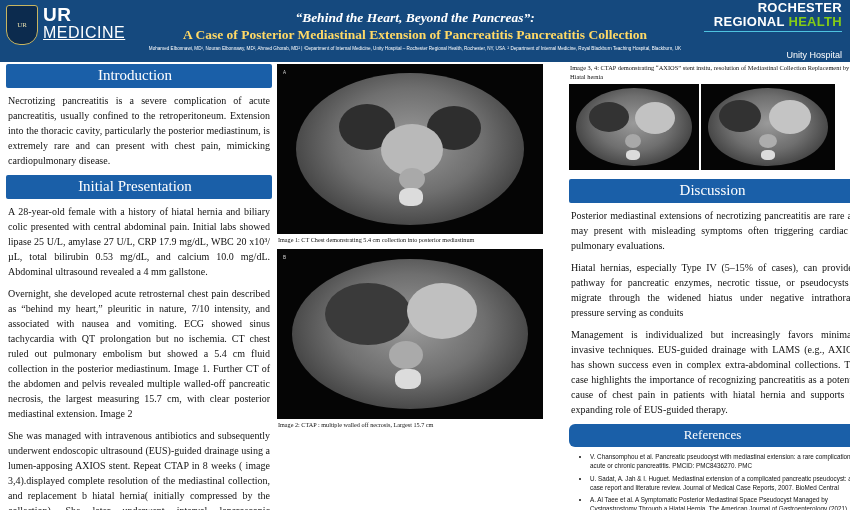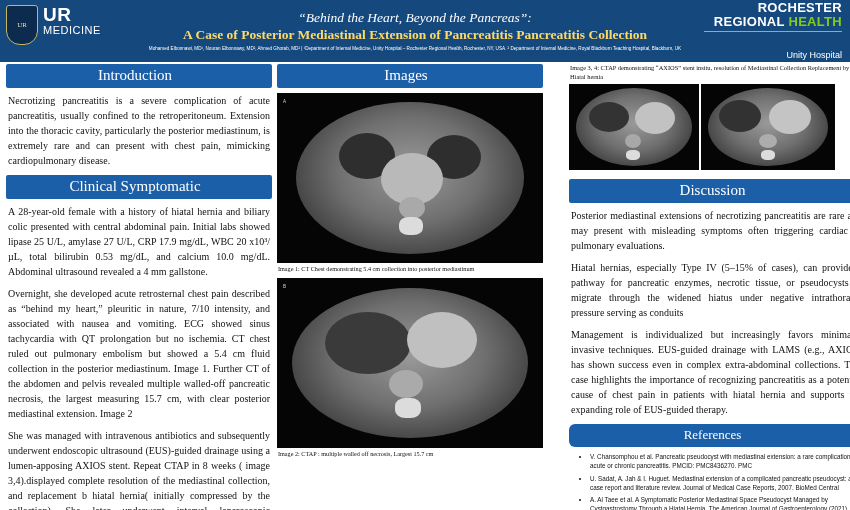--- a/index.html
+++ b/index.html
@@ -29,26 +29,26 @@
     width:30px;height:38px;
     background:#0c2b4e;
     border:1.5px solid #c8b560;
     border-radius:3px 3px 14px 14px;
     display:flex;align-items:center;justify-content:center;
     color:#e8dfae;font-size:7px;line-height:1;text-align:center;
     font-family:"Liberation Serif",serif;
   }
   .ur-text{color:#ffffff;font-family:"Liberation Sans",sans-serif;line-height:1.05;}
   .ur-text .l1{font-size:19px;font-weight:bold;letter-spacing:.5px;}
-  .ur-text .l2{font-size:11px;letter-spacing:.5px;}
+  .ur-text .l2{font-size:16px;letter-spacing:.5px;text-decoration:underline;}
   .header-center{
     flex:1;text-align:center;color:#ffffff;padding:0 4px;
   }
   .title-quote{
-    font-size:13.5px;font-style:italic;font-weight:normal;
+    font-size:13.5px;font-style:italic;font-weight:bold;
     font-family:"Liberation Serif",serif;margin-bottom:1px;
   }
   .title-main{
     font-size:13.5px;font-weight:bold;color:#ffd966;
     font-family:"Liberation Serif",serif;margin-bottom:3px;
   }
   .authors{
     font-size:4.6px;line-height:1.35;color:#ffffff;
     font-family:"Liberation Sans",sans-serif;
   }
@@ -168,28 +168,27 @@
       </div>
       <div class="rrh-line"></div>
       <div class="r4">Unity Hospital</div>
     </div>
   </div>
 
   <div class="col col-left">
     <div class="sec-head">Introduction</div>
     <div class="body-text">Necrotizing pancreatitis is a severe complication of acute pancreatitis, usually confined to the retroperitoneum. Extension into the thoracic cavity, particularly the posterior mediastinum, is extremely rare and can present with chest pain, mimicking cardiopulmonary disease.</div>
 
-    <div class="sec-head">Clinical Symptomatic</div>
+    <div class="sec-head">Initial Presentation</div>
     <div class="body-text">A 28-year-old female with a history of hiatal hernia and biliary colic presented with central abdominal pain. Initial labs showed lipase 25 U/L, amylase 27 U/L, CRP 17.9 mg/dL, WBC 20 x10³/µL, total bilirubin 0.53 mg/dL, and calcium 10.0 mg/dL. Abdominal ultrasound revealed a 4 mm gallstone.</div>
     <div class="body-text">Overnight, she developed acute retrosternal chest pain described as “behind my heart,” pleuritic in nature, 7/10 intensity, and associated with nausea and vomiting. ECG showed sinus tachycardia with QT prolongation but no ischemia. CT chest ruled out pulmonary embolism but showed a 5.4 cm fluid collection in the posterior mediastinum. Image 1. Further CT of the abdomen and pelvis revealed multiple walled-off pancreatic necrosis, the largest measuring 15.7 cm, with clear posterior mediastinal extension. Image 2</div>
     <div class="body-text">She was managed with intravenous antibiotics and subsequently underwent endoscopic ultrasound (EUS)-guided drainage using a lumen-apposing AXIOS stent. Repeat CTAP in 8 weeks ( image 3,4).displayed complete resolution of the mediastinal collection, and replacement b hiatal hernia( initially compressed by the collection). She later underwent interval laparoscopic cholecystectomy and was discharged in stable condition.</div>
   </div>
 
   <div class="col col-mid">
-    <div class="sec-head">Images</div>
 
     <div class="ct ct-big">
       <div class="ct-bodyoval" style="width:228px;height:152px;"></div>
       <div class="ct-dark" style="width:56px;height:46px;left:62px;top:40px;background:#2e2e2e;"></div>
       <div class="ct-dark" style="width:54px;height:44px;left:150px;top:42px;background:#2e2e2e;"></div>
       <div class="ct-light" style="width:62px;height:52px;left:104px;top:60px;background:#b9b9b9;"></div>
       <div class="ct-light" style="width:26px;height:22px;left:122px;top:104px;background:#a9a9a9;"></div>
       <div class="ct-spine" style="width:24px;height:18px;left:122px;top:124px;"></div>
       <div class="ct-label" style="left:6px;top:6px;">A</div>
     </div>

